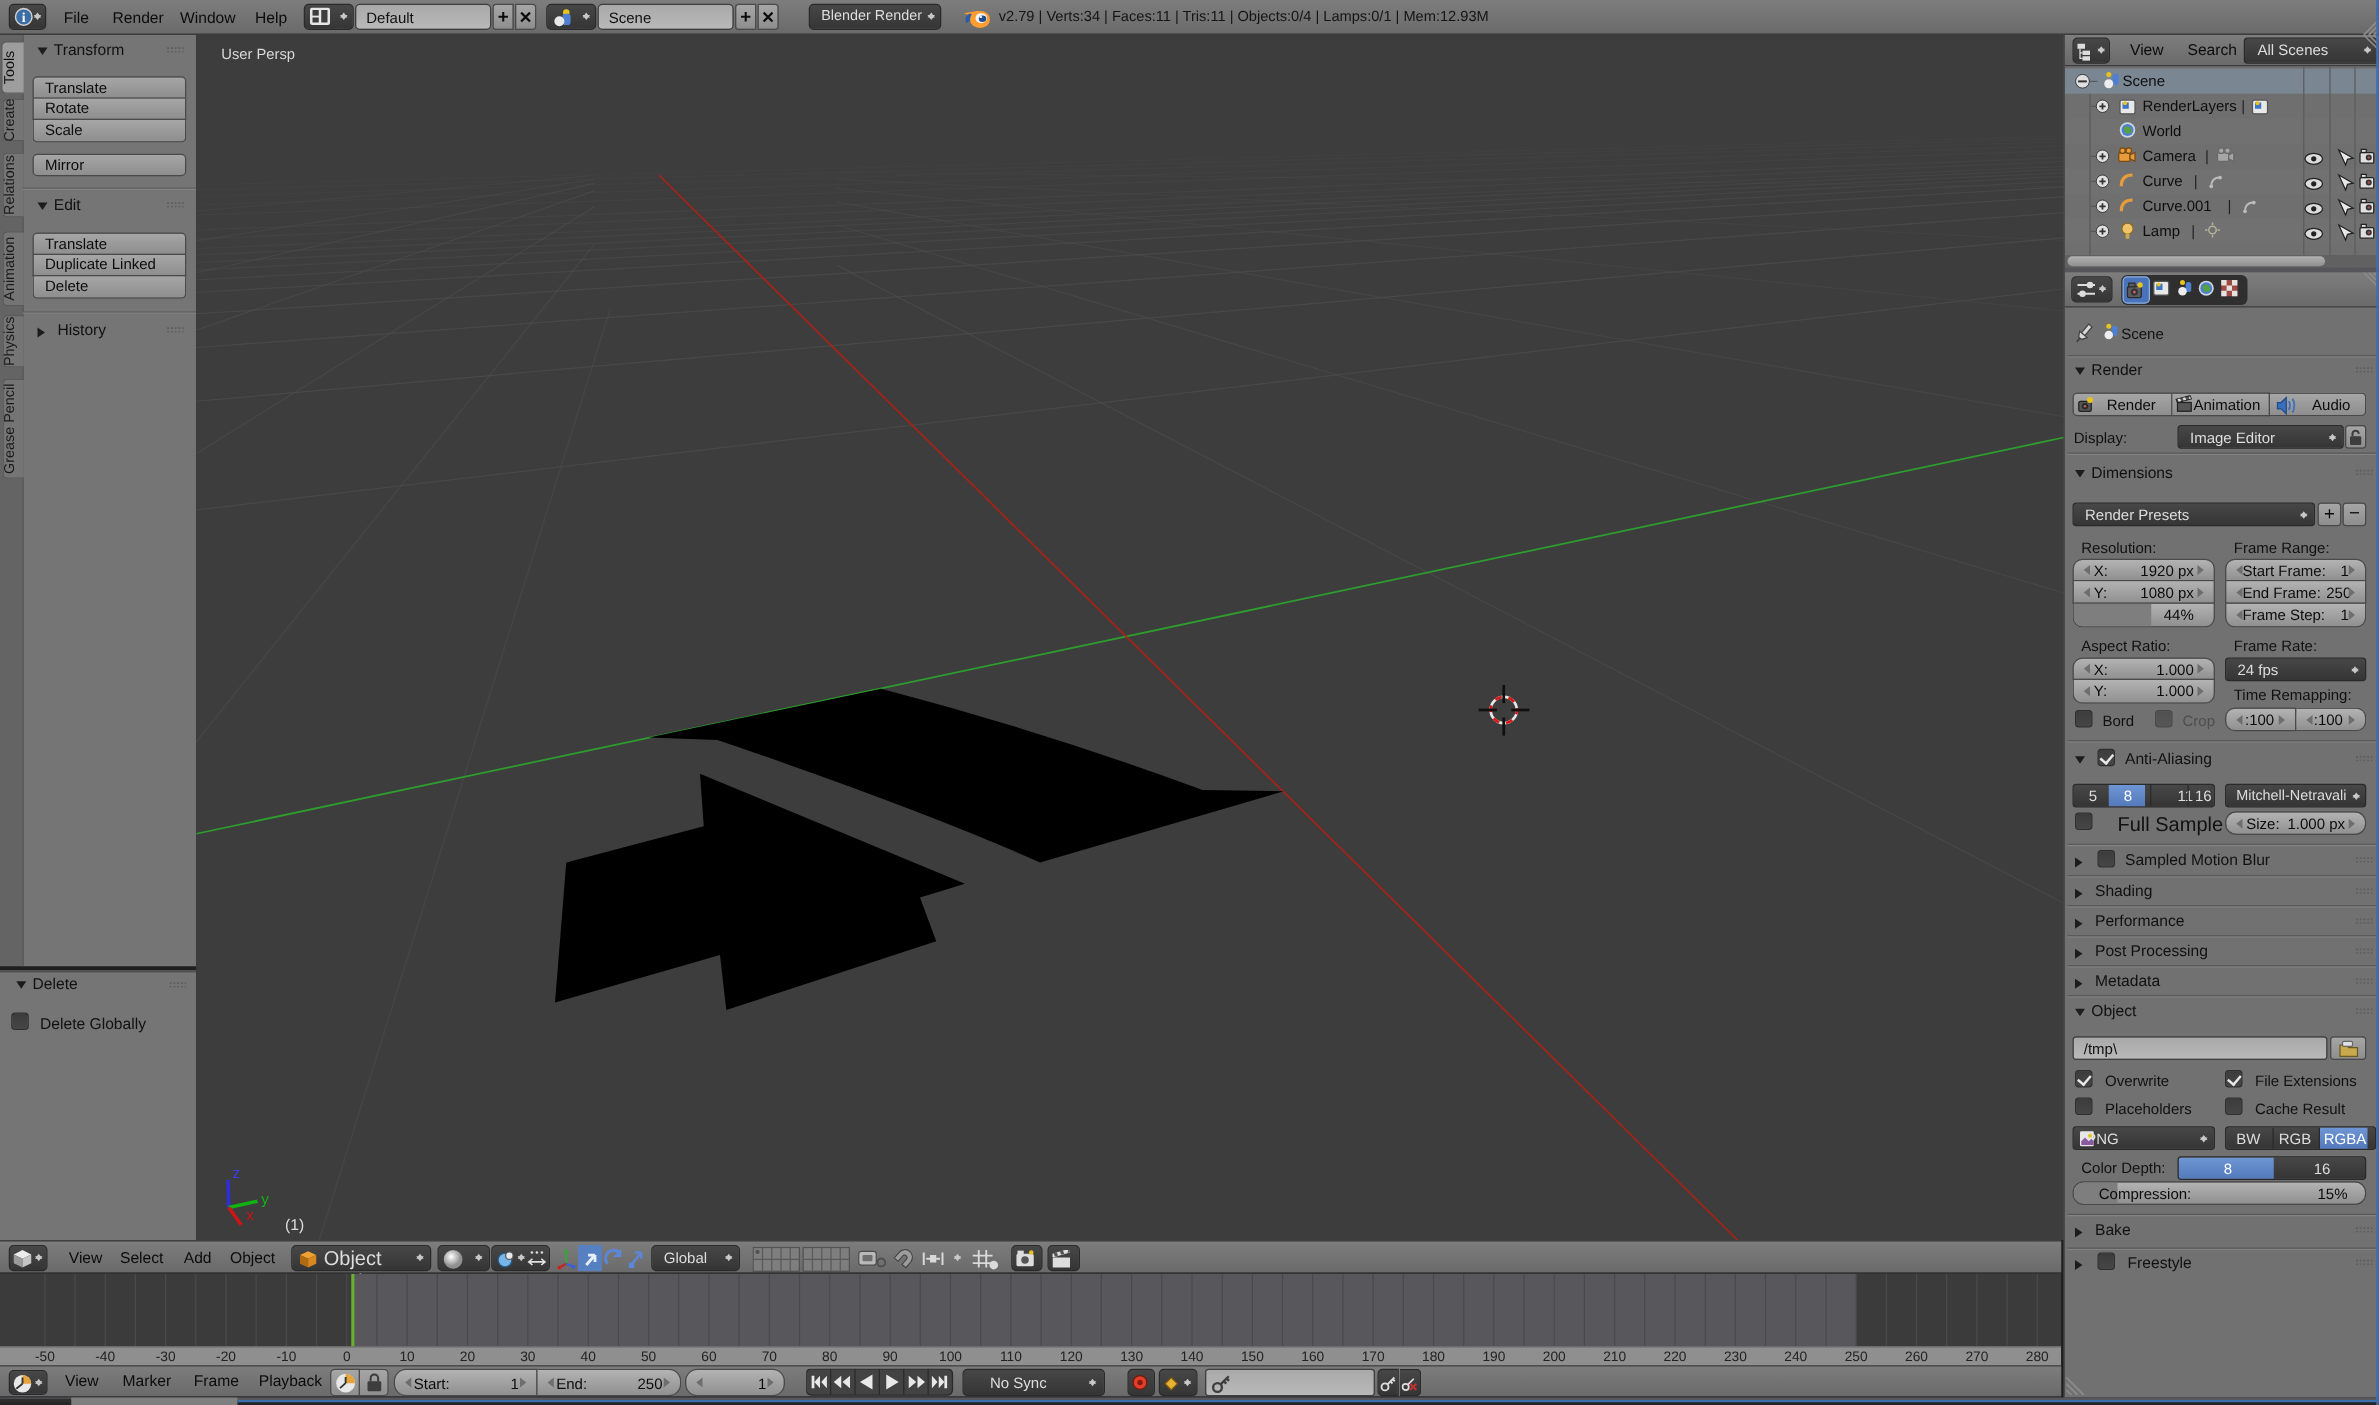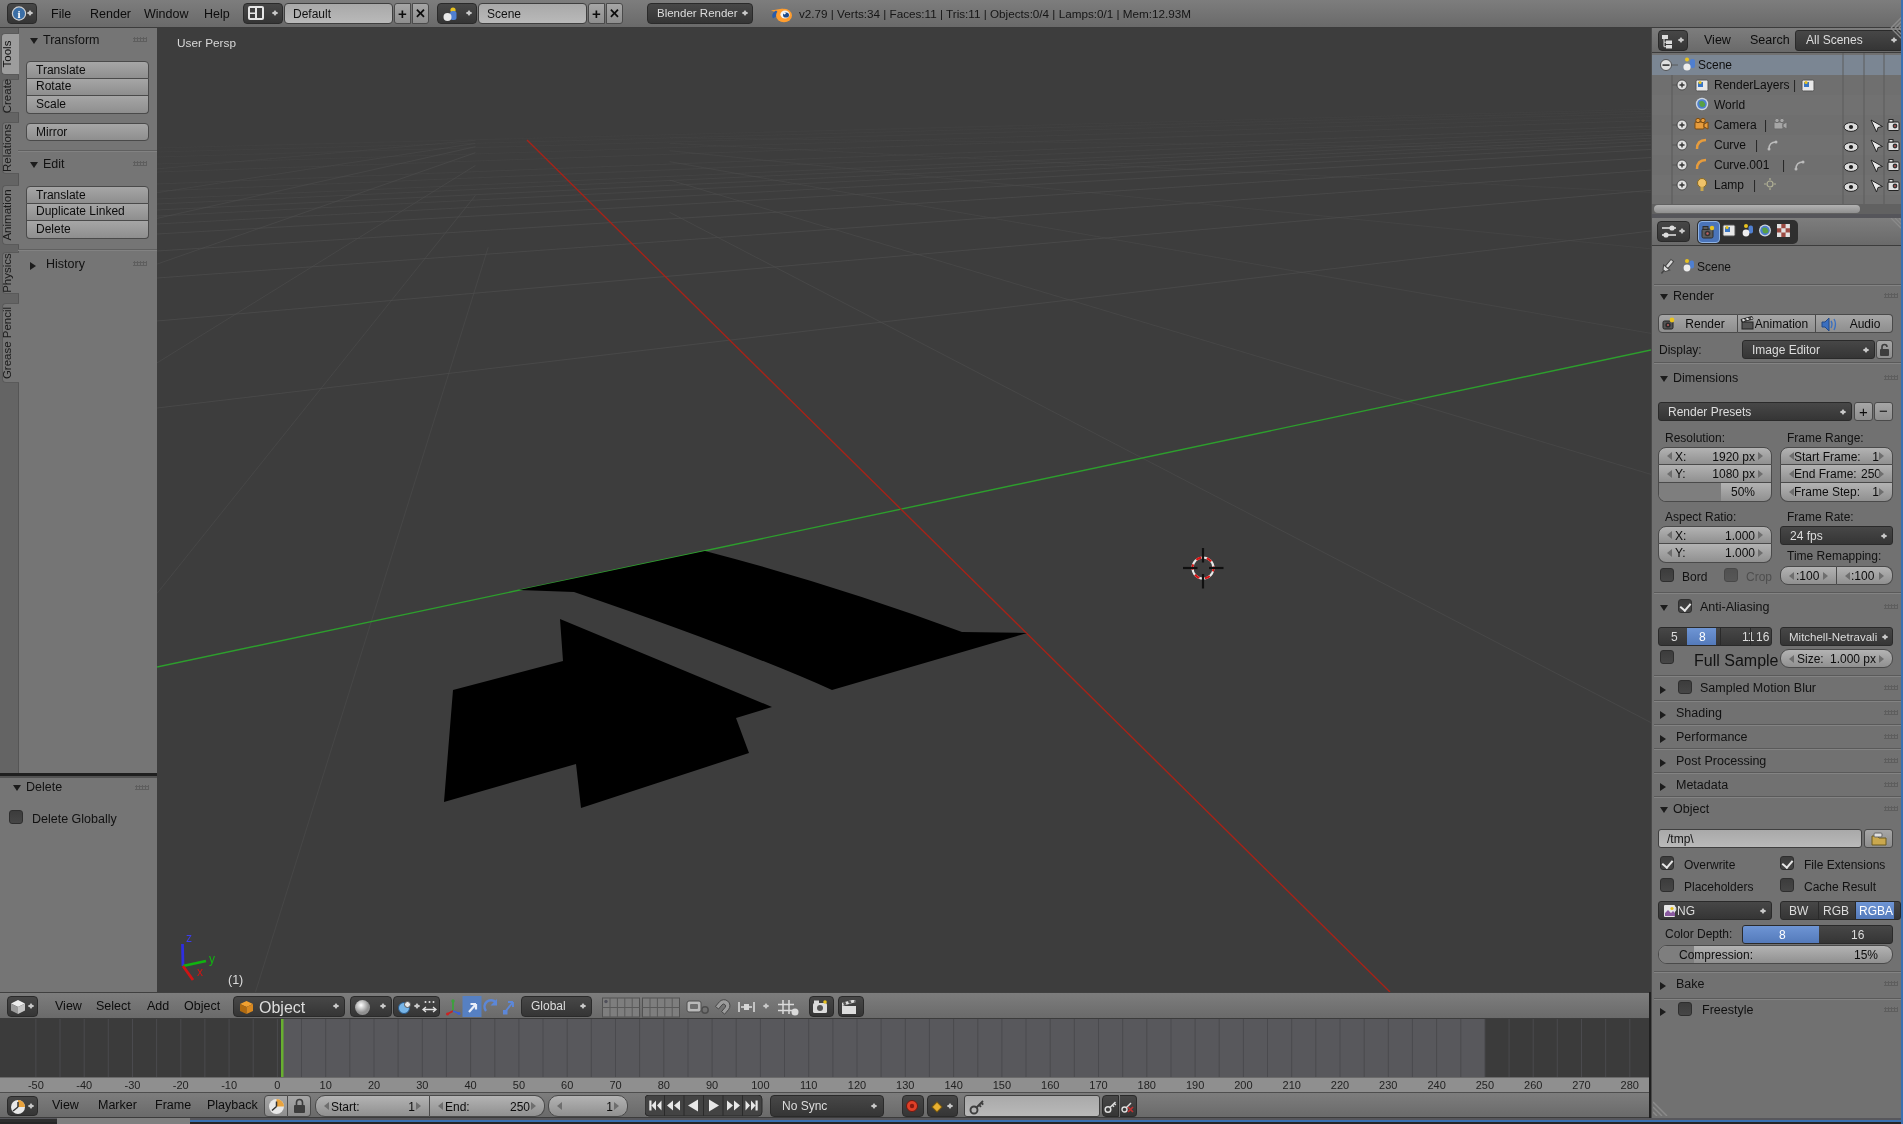--- a/index.html
+++ b/index.html
@@ -491,21 +491,21 @@
         <g fill="#e8e8e8">
           <path d="M6.5,5.5 v10 l-2.2,0 v-10 Z M11,5.5 v10 l-4.5,-5 Z M16.5,5.5 v10 l-4.5,-5 Z"></path>
           <path d="M28,5.5 v10 l-6,-5 Z M35,5.5 v10 l-6,-5 Z"></path>
           <path d="M53,4.5 v12 l-10,-6 Z"></path>
           <path d="M64,4.5 v12 l10,-6 Z"></path>
           <path d="M82,5.5 v10 l6,-5 Z M89,5.5 v10 l6,-5 Z"></path>
           <path d="M100.5,5.5 v10 l4.5,-5 Z M106,5.5 v10 l4.5,-5 Z M110.5,5.5 v10 l2.2,0 v-10 Z"></path>
         </g>
       </svg>
     </div>
-    <div class="abs dbtn" style="left:770px;top:2px;width:114px;height:22px;line-height:20px;padding-left:11px;font-size:12px">No Sync<span class="updn" style="position:absolute;right:4px;top:3px"></span></div>
+    <div class="abs dbtn" style="left:770px;top:2px;width:114px;height:22px;line-height:20px;padding-left:21px;font-size:12px">No Sync<span class="updn" style="position:absolute;right:4px;top:3px"></span></div>
     <div class="abs dbtn" style="left:902px;top:2px;width:22px;height:22px">
         <svg width="15" height="15" style="position:absolute;left:2px;top:3px">
           <circle cx="7" cy="7" r="5.5" fill="#e04028" stroke="#701810"></circle>
           <circle cx="7" cy="7" r="2.2" fill="#8a1a10"></circle>
         </svg>
       </div>
     <div class="abs dbtn" style="left:927px;top:2px;width:31px;height:22px">
       <svg width="14" height="14" style="position:absolute;left:2px;top:4px">
           <rect x="3.5" y="3.5" width="7" height="7" transform="rotate(45 7 7)" fill="#e8b030" stroke="#7a5a10"></rect>
         </svg>
@@ -794,21 +794,21 @@
   <div class="abs num arrL arrR" style="left:6px;top:229px;width:114px;height:18px;border-radius:8px 8px 0 0">
     <span class="abs" style="left:16px;top:2px">X:</span>
       <span class="abs" style="right:16px;top:2px">1920 px</span>
     </div>
   <div class="abs num arrL arrR" style="left:6px;top:247px;width:114px;height:18px;border-top:none">
     <span class="abs" style="left:16px;top:2px">Y:</span>
       <span class="abs" style="right:16px;top:2px">1080 px</span>
     </div>
   <div class="abs num" style="left:6px;top:265px;width:114px;height:19px;border-radius:0 0 8px 8px;border-top:none;overflow:hidden">
     <div class="abs" style="left:0;top:0;width:62px;height:19px;background:#7e7e7e"></div>
-    <span class="abs" style="right:16px;top:2px">50%</span>
+    <span class="abs" style="right:16px;top:2px">44%</span>
     </div>
   <div class="abs num arrL arrR" style="left:128px;top:229px;width:113px;height:18px;border-radius:8px 8px 0 0">
     <span class="abs" style="left:13px;top:2px">Start Frame:</span>
       <span class="abs" style="right:13px;top:2px">1</span>
     </div>
   <div class="abs num arrL arrR" style="left:128px;top:247px;width:113px;height:18px;border-top:none">
     <span class="abs" style="left:13px;top:2px">End Frame:</span>
       <span class="abs" style="right:11px;top:2px">250</span>
     </div>
   <div class="abs num arrL arrR" style="left:128px;top:265px;width:113px;height:19px;border-radius:0 0 8px 8px;border-top:none">

